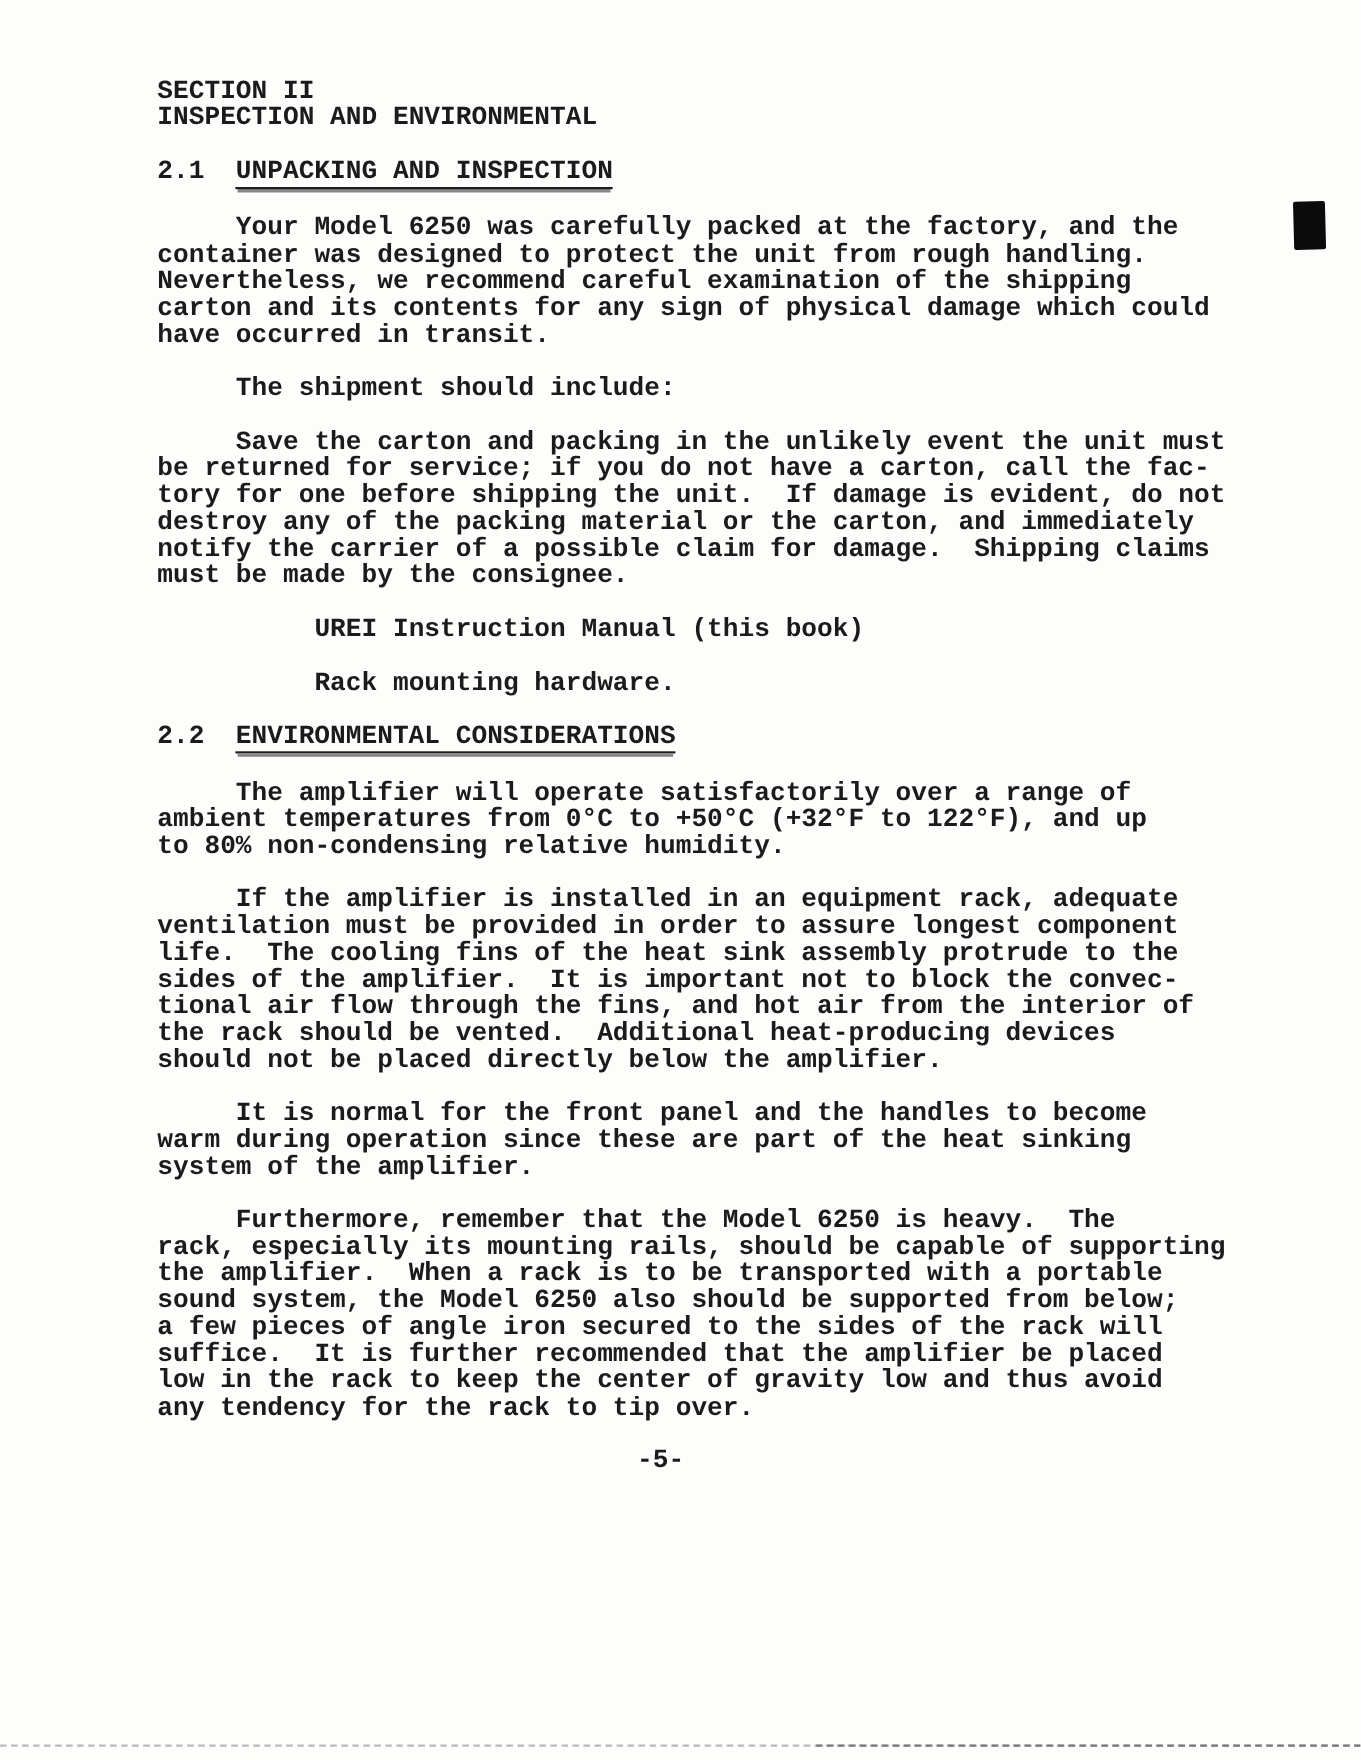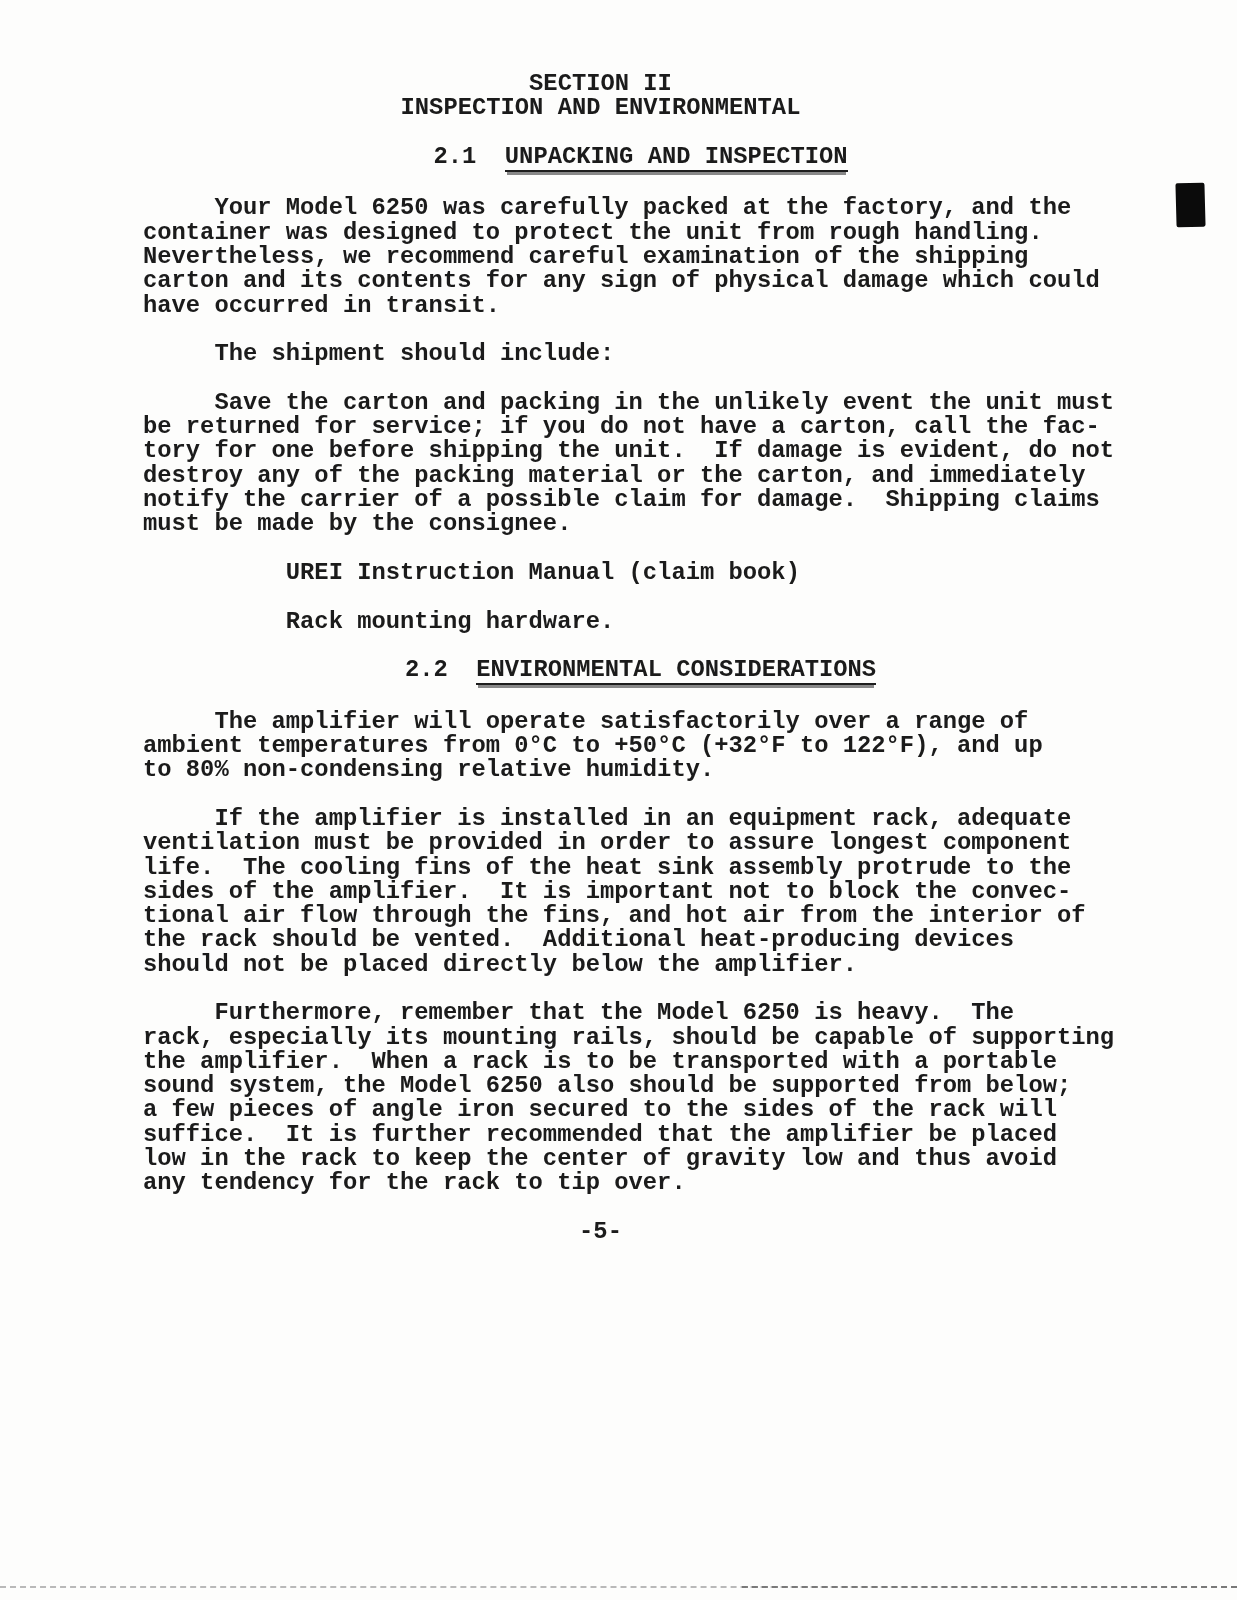--- a/index.html
+++ b/index.html
@@ -15,22 +15,22 @@
   }
   .content {
     position:absolute;
     left:143px; top:72px;
     width:995px;
     font-size:23.8px;
     line-height:24.3px;
   }
   .content > * + * { margin-top:24.3px; }
   .txt { white-space:pre-wrap; }
-  .doc-header { width:915px; text-align:center; }
-  .heading { white-space:pre;text-align:center; }
+  .doc-header { width:915px; }
+  .heading { white-space:pre; }
   .hnum { margin-right:2ch; }
   .htitle {
     display:inline-block;
     line-height:24.3px;
     padding-bottom:1px;
     border-bottom:2px solid #1d1d1d;
     box-shadow:0 5px 0 -2px rgba(40,40,40,0.55);
   }
   .pagenum-row { width:915px; text-align:center; }
   .ink-mark {
@@ -75,37 +75,40 @@
 
     <div class="txt">     The shipment should include:</div>
 
     <div class="txt">     Save the carton and packing in the unlikely event the unit must
 be returned for service; if you do not have a carton, call the fac-
 tory for one before shipping the unit.  If damage is evident, do not
 destroy any of the packing material or the carton, and immediately
 notify the carrier of a possible claim for damage.  Shipping claims
 must be made by the consignee.</div>
 
-    <div class="txt">          UREI Instruction Manual (claim book)</div>
+    <div class="txt">          UREI Instruction Manual (this book)</div>
     <div class="txt">          Rack mounting hardware.</div>
 
     <div class="heading"><span class="hnum">2.2</span><span class="htitle">ENVIRONMENTAL CONSIDERATIONS</span></div>
 
     <div class="txt">     The amplifier will operate satisfactorily over a range of
 ambient temperatures from 0°C to +50°C (+32°F to 122°F), and up
 to 80% non-condensing relative humidity.</div>
 
     <div class="txt">     If the amplifier is installed in an equipment rack, adequate
 ventilation must be provided in order to assure longest component
 life.  The cooling fins of the heat sink assembly protrude to the
 sides of the amplifier.  It is important not to block the convec-
 tional air flow through the fins, and hot air from the interior of
 the rack should be vented.  Additional heat-producing devices
 should not be placed directly below the amplifier.</div>
 
+    <div class="txt">     It is normal for the front panel and the handles to become
+warm during operation since these are part of the heat sinking
+system of the amplifier.</div>
 
     <div class="txt">     Furthermore, remember that the Model 6250 is heavy.  The
 rack, especially its mounting rails, should be capable of supporting
 the amplifier.  When a rack is to be transported with a portable
 sound system, the Model 6250 also should be supported from below;
 a few pieces of angle iron secured to the sides of the rack will
 suffice.  It is further recommended that the amplifier be placed
 low in the rack to keep the center of gravity low and thus avoid
 any tendency for the rack to tip over.</div>
 

